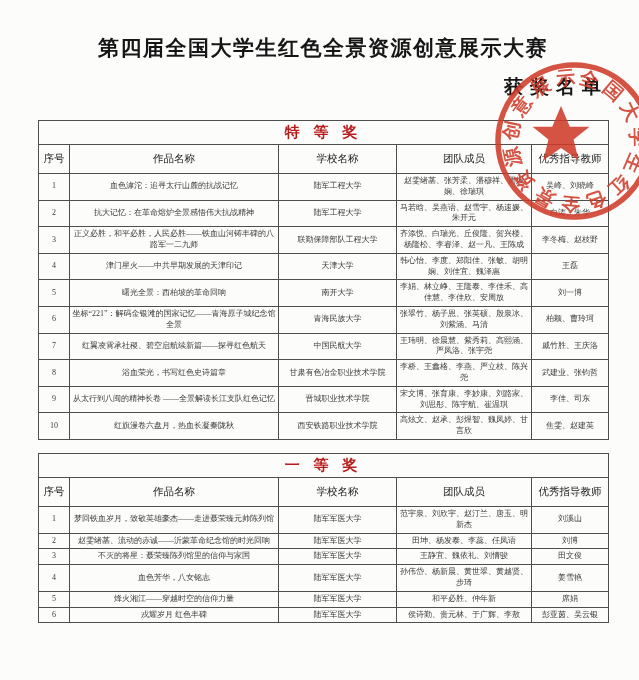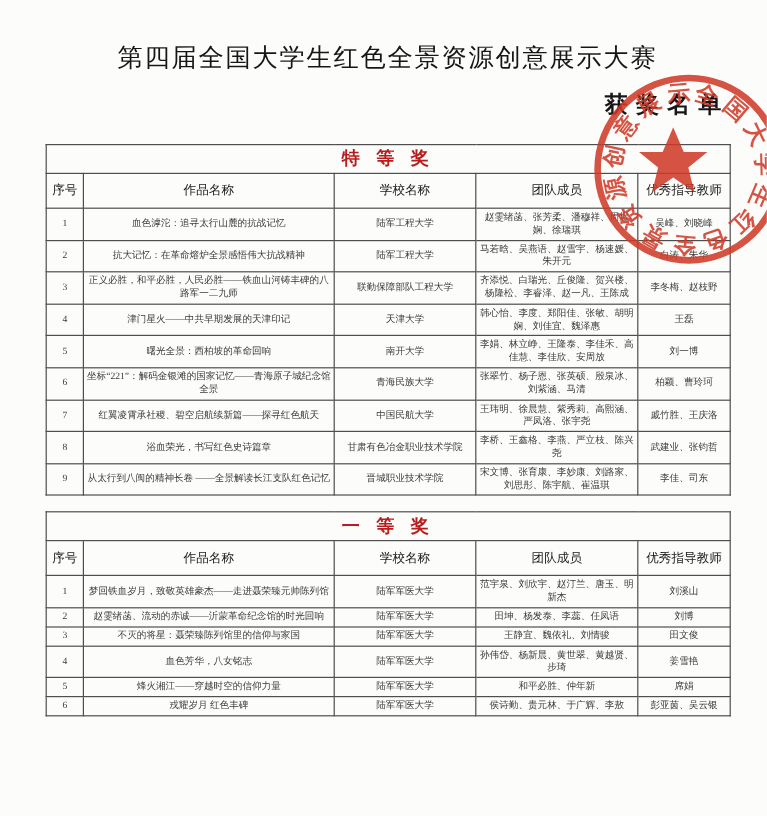--- a/index.html
+++ b/index.html
@@ -3,21 +3,21 @@
 <meta charset="utf-8">
 <style>
   html,body{margin:0;padding:0;}
   body{
     width:639px;height:680px;overflow:hidden;position:relative;
     background:#fcfcfb;color:#2d2d2d;
     font-family:"Liberation Serif","DejaVu Serif",serif;
   }
   .page{padding:24px 31px 0 38px;position:relative;}
   .title1{
-    font-size:21px;font-weight:normal;text-align:center;
+    font-size:21px;font-weight:bold;text-align:center;
     margin:10px 0 12px;letter-spacing:1.5px;color:#161616;
   }
   .title2{
     font-size:19px;font-weight:bold;text-align:right;
     margin:0 0 20px;letter-spacing:7px;color:#161616;
   }
   table.awards{
     border-collapse:collapse;width:570px;table-layout:fixed;
     background:transparent;
   }
@@ -131,20 +131,27 @@
           <td>李桥、王鑫格、李燕、严立枝、陈兴尧</td>
           <td>武建业、张钧哲</td>
         </tr>
         <tr>
           <td>9</td>
           <td>从太行到八闽的精神长卷 ——全景解读长江支队红色记忆</td>
           <td>晋城职业技术学院</td>
           <td>宋文博、张育康、李妙康、刘路家、刘思彤、陈宇航、崔温琪</td>
           <td>李佳、司东</td>
         </tr>
+        <tr>
+          <td>10</td>
+          <td>红旗漫卷六盘月，热血长凝秦陇秋</td>
+          <td>西安铁路职业技术学院</td>
+          <td>高炫文、赵承、彭煜智、魏凤婷、甘言欣</td>
+          <td>焦雯、赵建英</td>
+        </tr>
       </tbody>
   </table>
 
   <div class="gap"></div>
 
   <table class="awards">
     <colgroup>
         <col class="w0">
         <col class="w1">
         <col class="w2">

